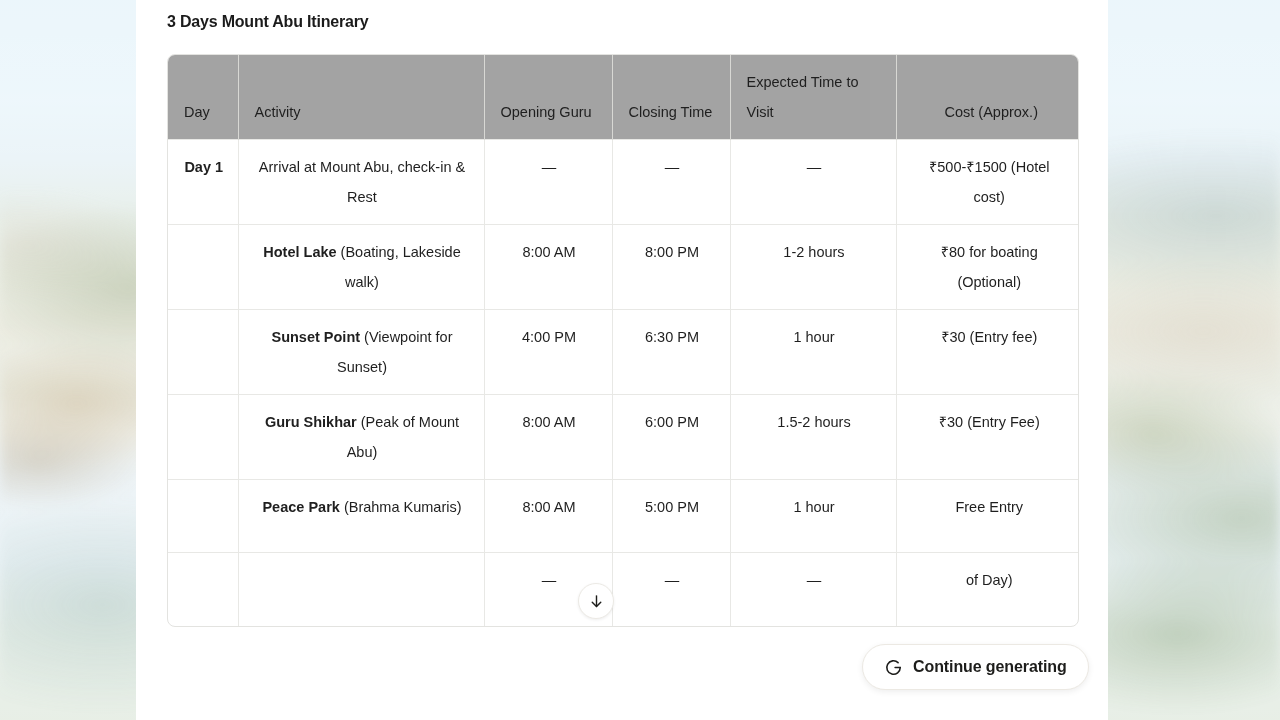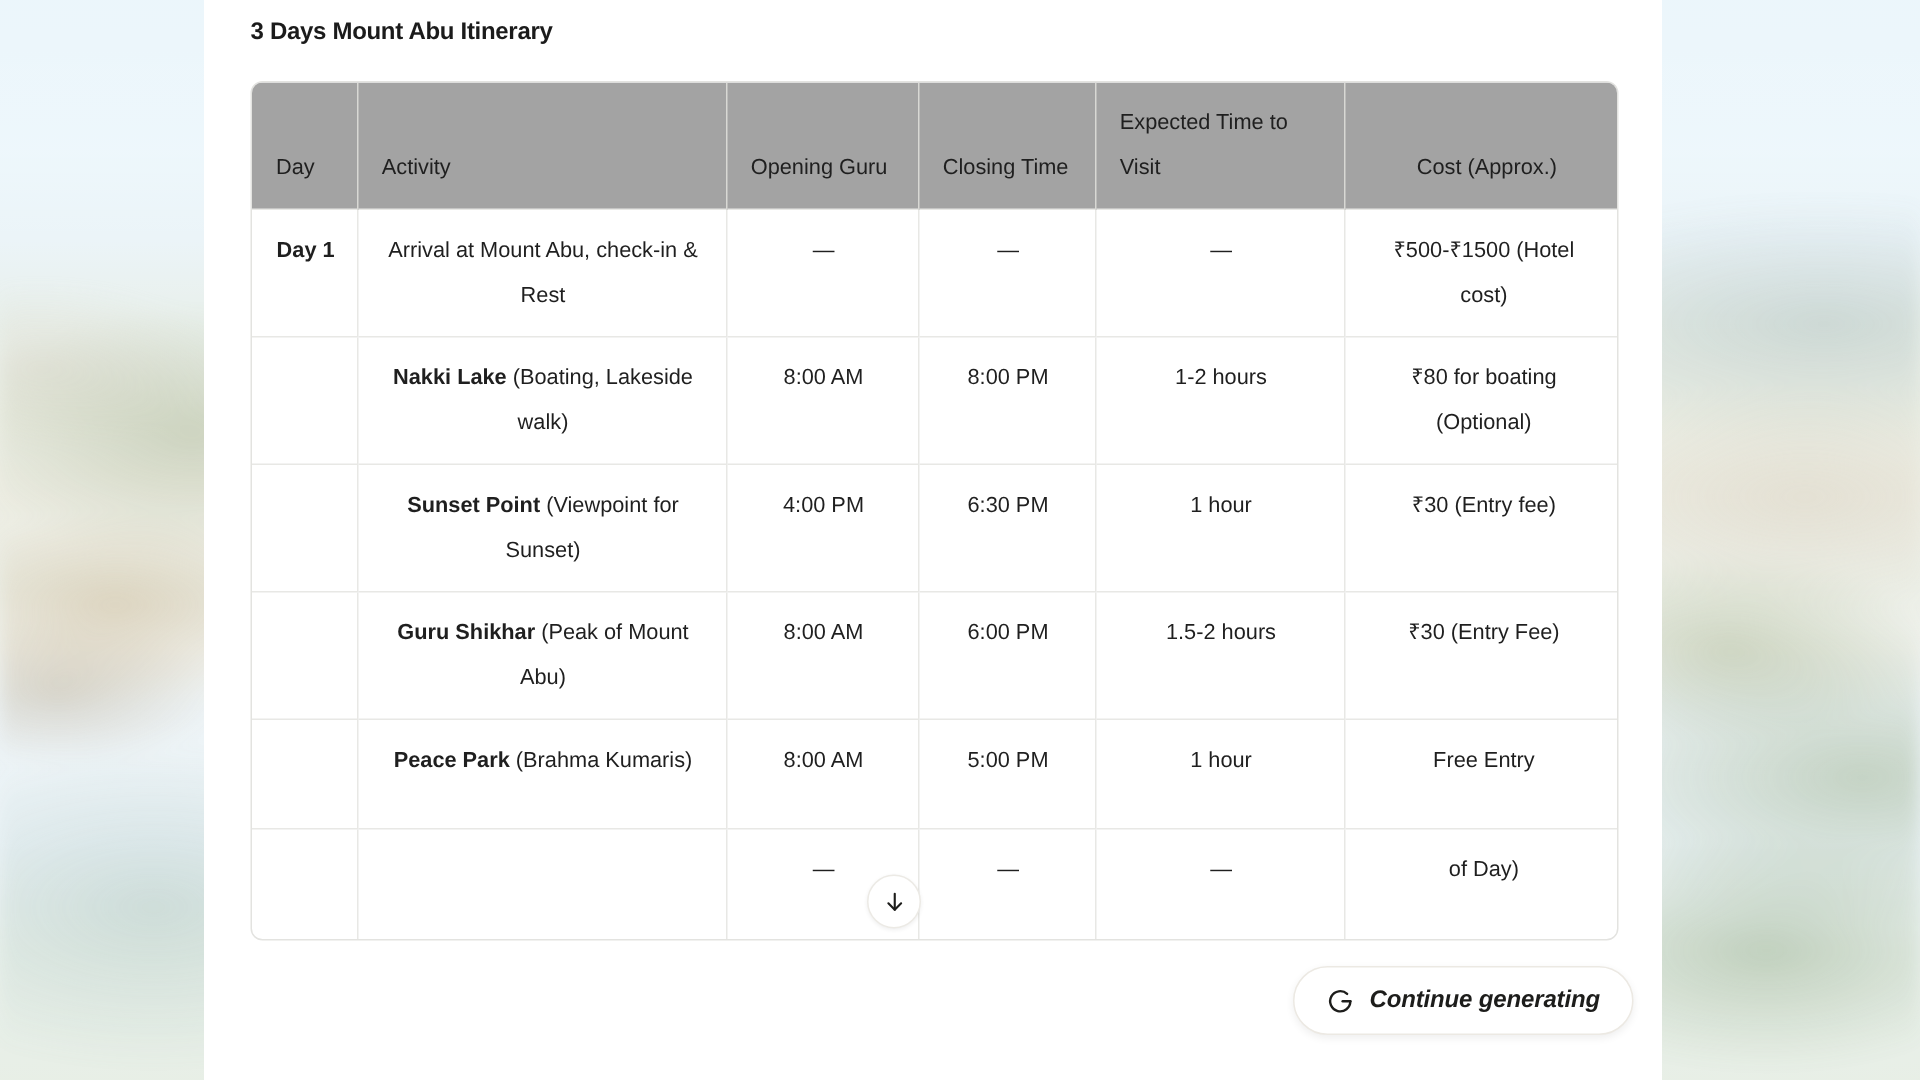--- a/index.html
+++ b/index.html
@@ -169,21 +169,20 @@
     gap: 10px;
     cursor: pointer;
     z-index: 6;
     white-space: nowrap;
   }
   #continue-generating-button .label {
     font-size: 16px;
     font-weight: 700;
     color: #1d1d1b;
     letter-spacing: -0.1px;
-    font-style: italic;
   }
 </style>
 </head>
 <body>
 
 <div id="backdrop"></div>
 
 <div id="panel">
   <div id="content">
 
@@ -213,21 +212,21 @@
             <tr>
               <td class="day">Day 1</td>
               <td><span class="act-name"></span><span class="act-note">Arrival at Mount Abu, check-in &amp; Rest</span></td>
               <td>—</td>
               <td>—</td>
               <td>—</td>
               <td>₹500-₹1500 (Hotel cost)</td>
             </tr>
             <tr>
               <td class="day"></td>
-              <td><span class="act-name">Nakki Lake</span><span class="act-note"> (Boating, Lakeside walk)</span></td>
+              <td><span class="act-name">Hotel Lake</span><span class="act-note"> (Boating, Lakeside walk)</span></td>
               <td>8:00 AM</td>
               <td>8:00 PM</td>
               <td>1-2 hours</td>
               <td>₹80 for boating (Optional)</td>
             </tr>
             <tr>
               <td class="day"></td>
               <td><span class="act-name">Sunset Point</span><span class="act-note"> (Viewpoint for Sunset)</span></td>
               <td>4:00 PM</td>
               <td>6:30 PM</td>

